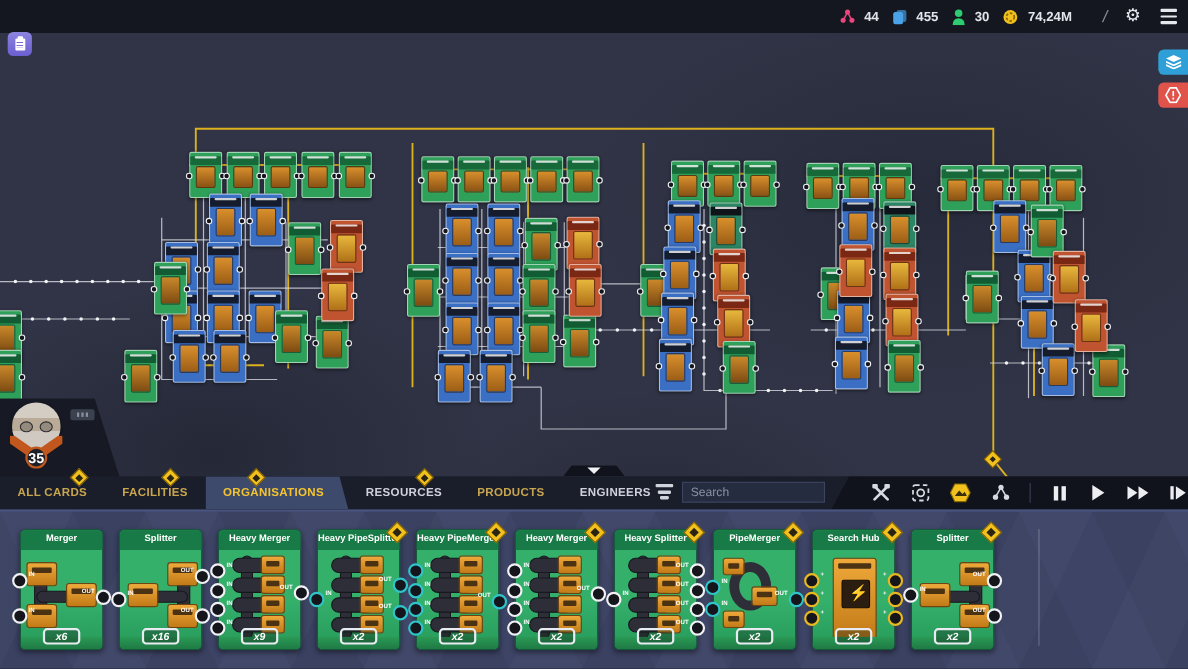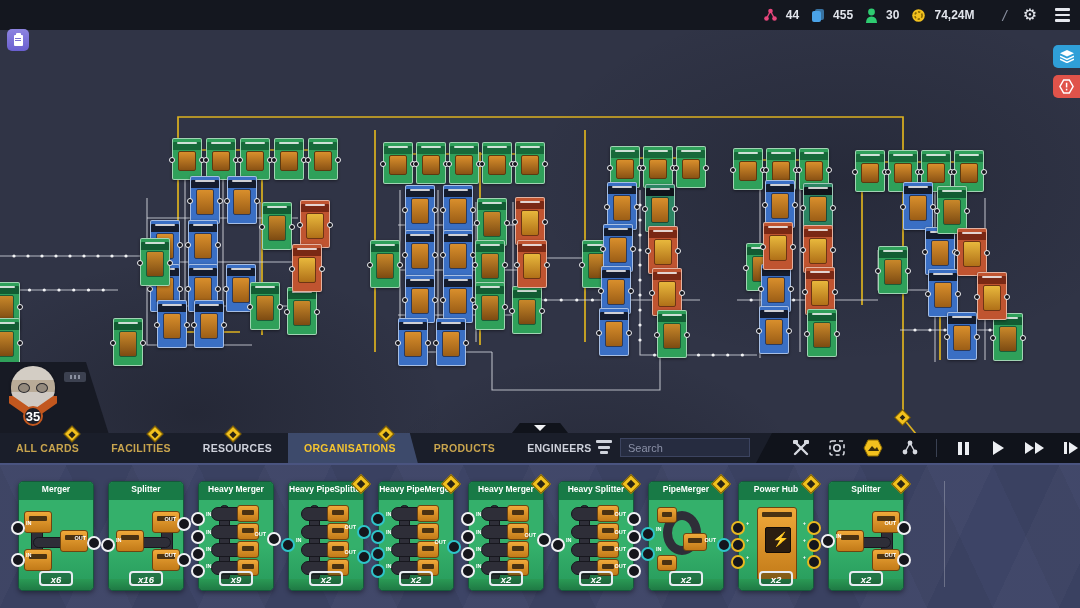--- a/index.html
+++ b/index.html
@@ -803,22 +803,22 @@
     <i></i>
   </div>
 
 <div id="tabbar">
   <div id="notch">
       <b></b>
     </div>
   <div id="tabs">
       <div class="tab" style="color: rgb(201, 165, 78);">ALL CARDS</div>
       <div class="tab" style="color: rgb(201, 165, 78);">FACILITIES</div>
+      <div class="tab active" style="color: rgb(244, 196, 48);">ORGANISATIONS</div>
       <div class="tab" style="color: rgb(207, 210, 220);">RESOURCES</div>
-      <div class="tab active" style="color: rgb(244, 196, 48);">ORGANISATIONS</div>
       <div class="tab" style="color: rgb(201, 165, 78);">PRODUCTS</div>
       <div class="tab" style="color: rgb(207, 210, 220);">ENGINEERS</div>
       <div class="tab" style="color: rgb(207, 210, 220);">LIFEFORMS</div>
     </div>
   <span class="filter-icon">
       <span></span>
       <span></span>
       <span></span>
     </span>
   <input id="search" type="text" placeholder="Search" style="">
@@ -1083,21 +1083,21 @@
         </span>
         <span class="port left pipe" style="top:42%"></span>
         <span class="plabel left" style="top:calc(42% - 1px)">IN</span>
         <span class="port left pipe" style="top:60%"></span>
         <span class="plabel left" style="top:calc(60% - 1px)">IN</span>
         <span class="port right pipe" style="top:52%"></span>
         <span class="plabel right" style="top:calc(52% - 1px)">OUT</span>
         <span class="count">x2</span>
       </div>
       <div class="hcard" style="left: 738px;">
-        <div class="title">Power Hub</div>
+        <div class="title">Search Hub</div>
         <div class="hart">
           <div class="mbox" style="left:18px;top:10px;width:38px;height:72px"></div>
           <div class="panel" style="left:26px;top:30px;width:24px;height:24px"></div>
           <span class="bolt" style="left:33px;top:34px">⚡</span>
           <div class="ground"></div>
         </div>
         <span class="dbadge">
           <i></i>
         </span>
         <span class="port left power" style="top:36%"></span>

